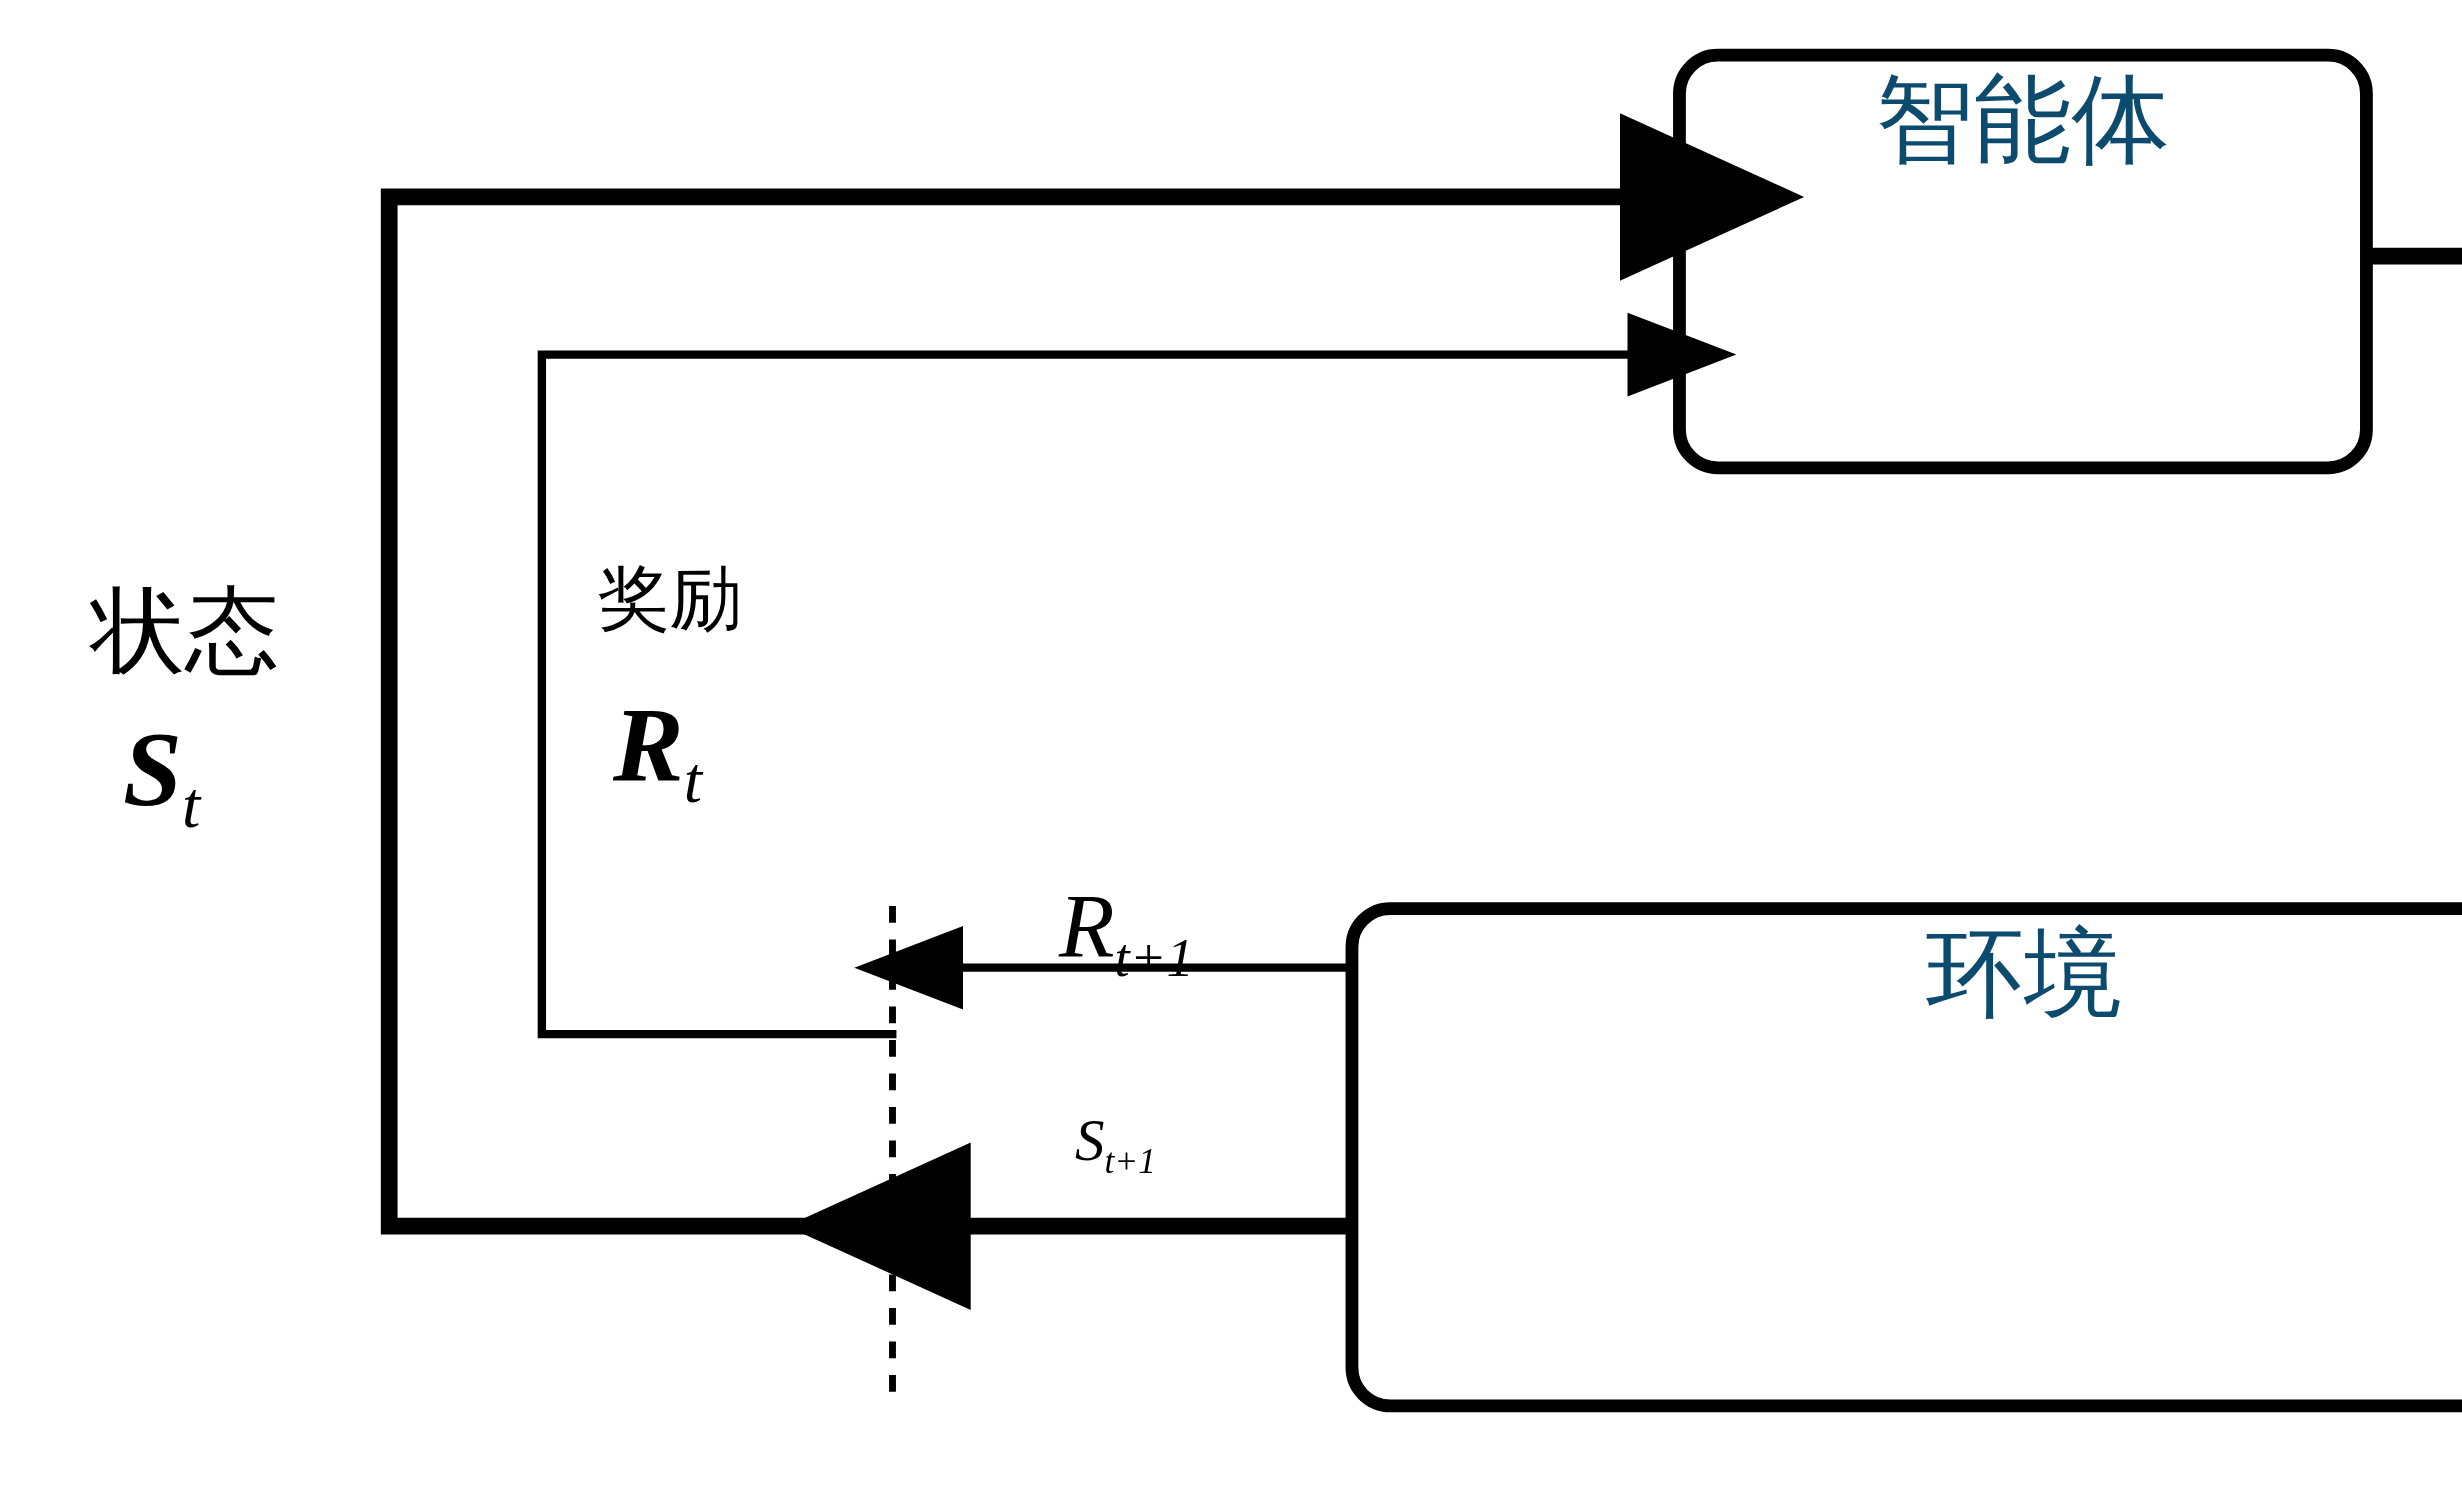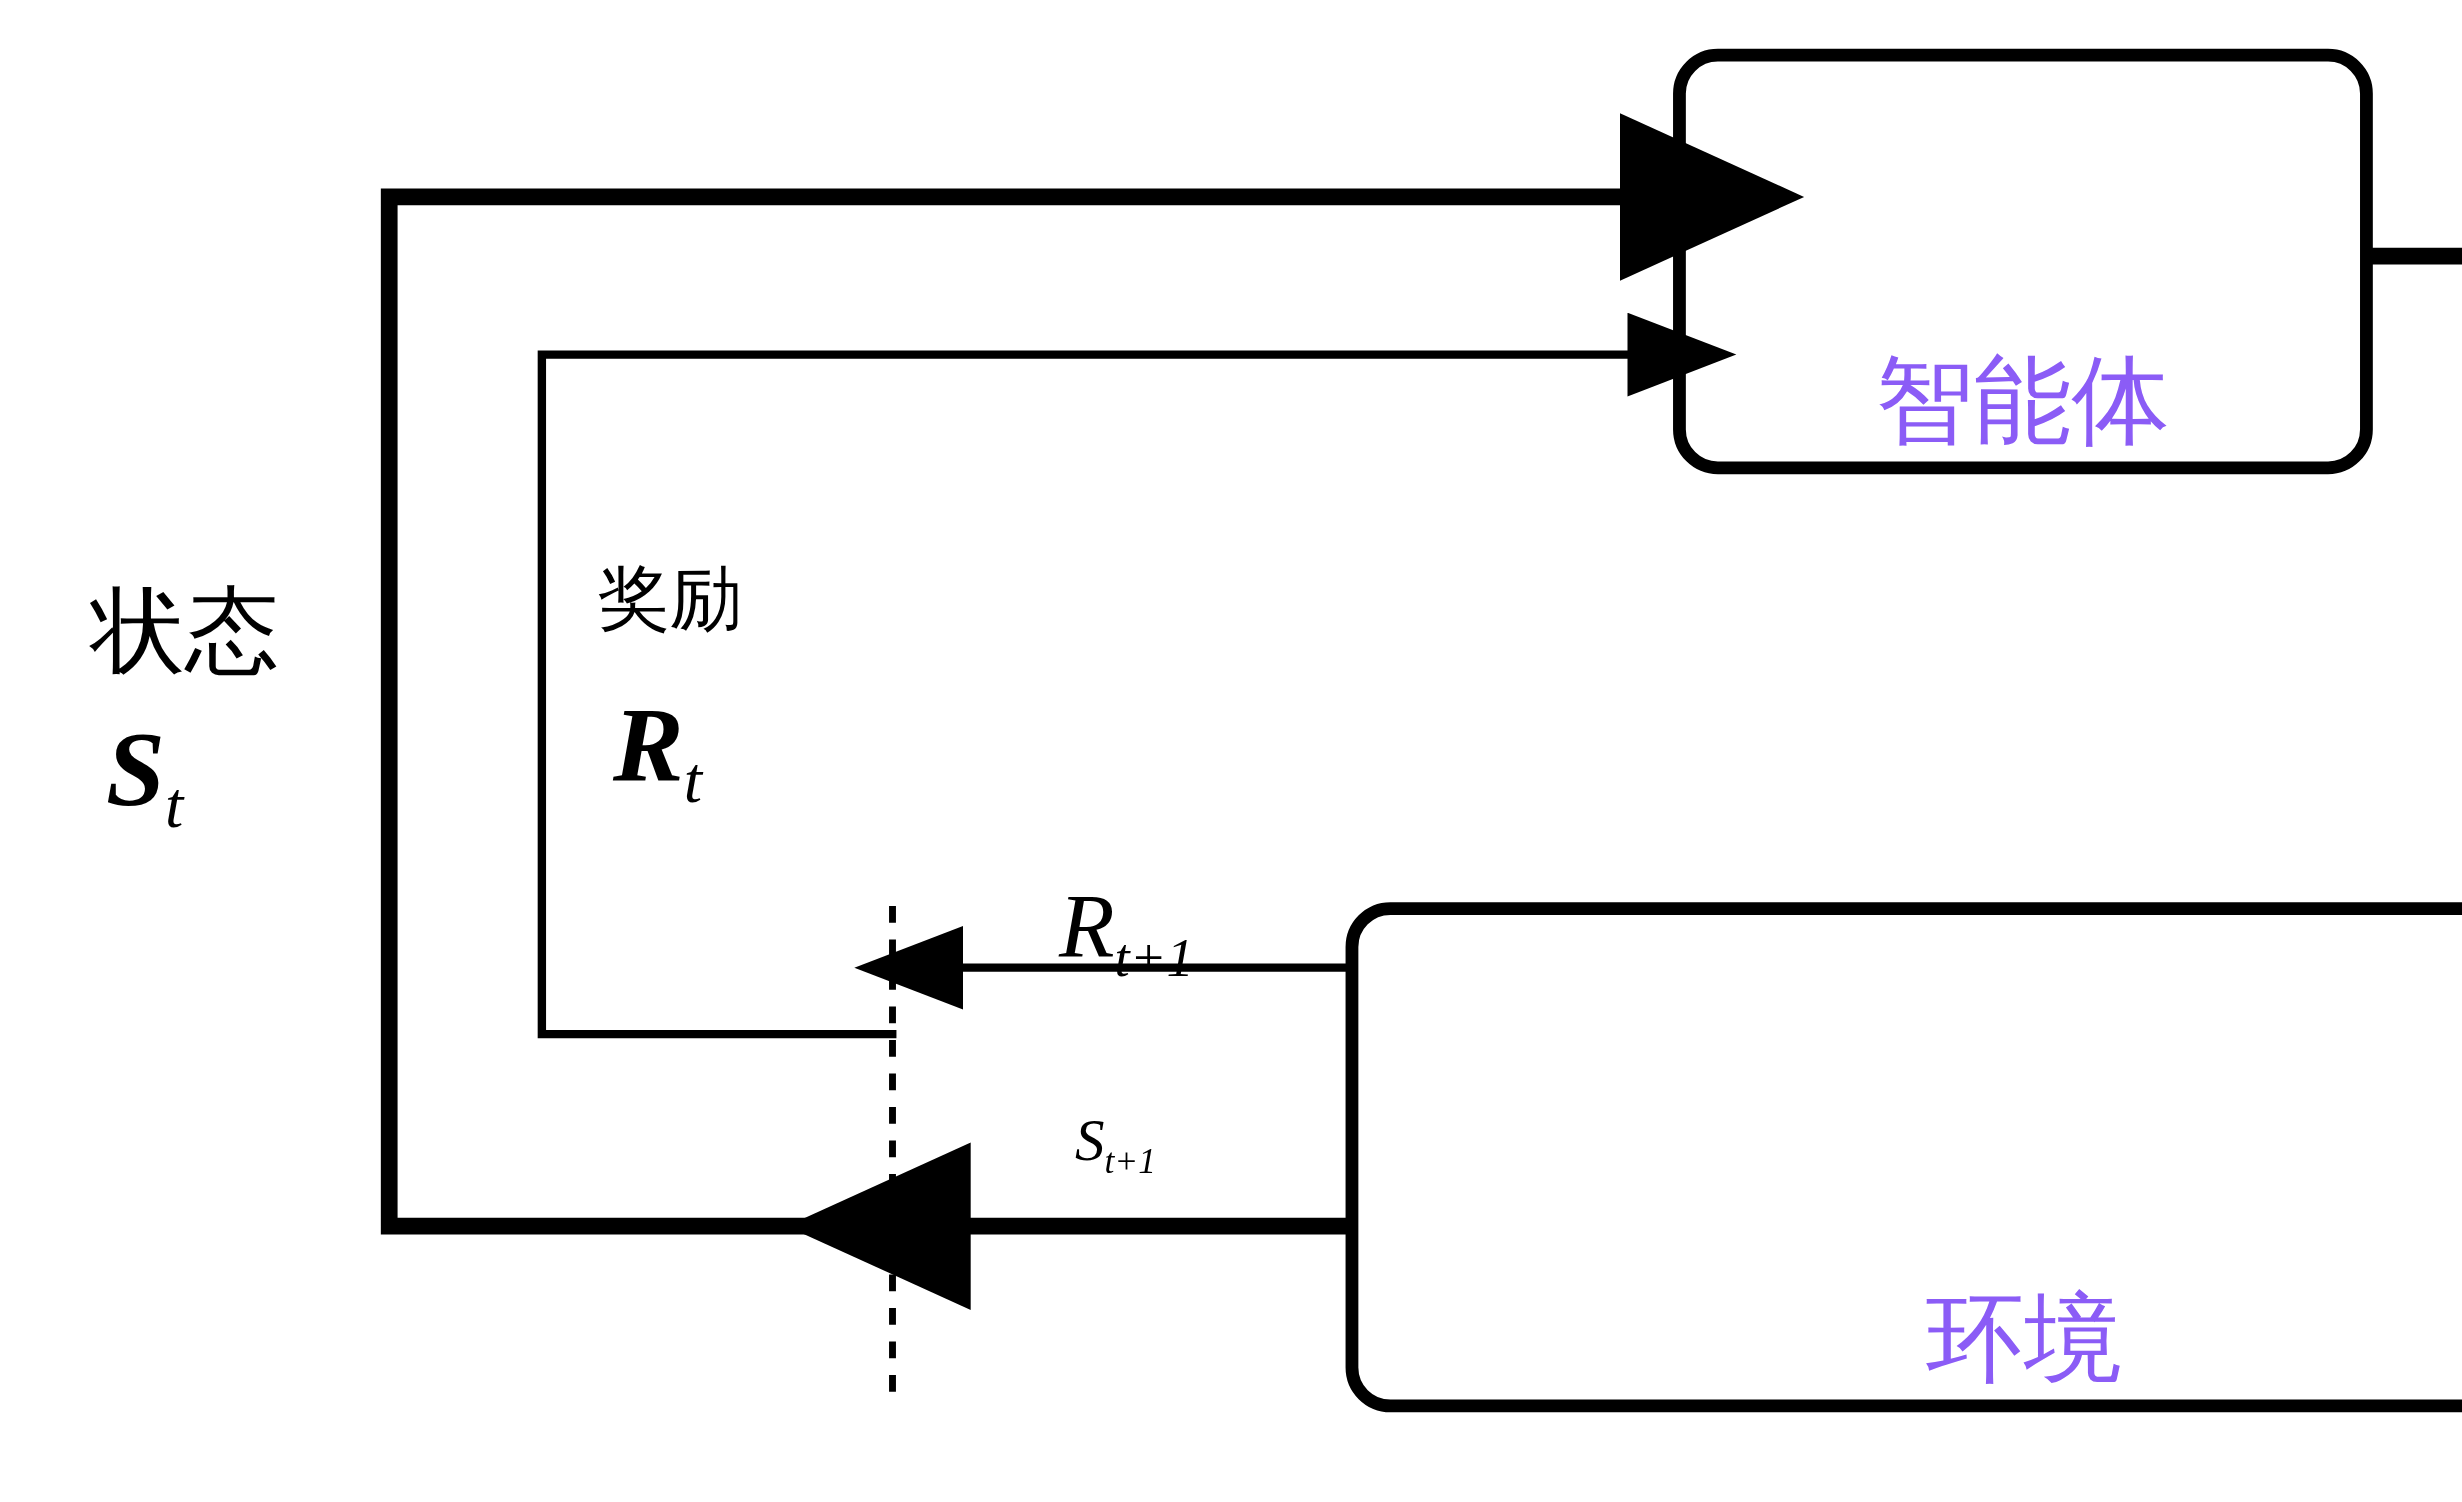--- a/index.html
+++ b/index.html
@@ -1,21 +1,21 @@
 <!DOCTYPE html>
 <html style="font-size:7.9px"><head>
 <meta charset="utf-8">
 <style>
   html,body{margin:0;padding:0;background:#ffffff;}
   body{width:3940px;height:1502px;font-family:"Liberation Serif",serif;}
   #stage{position:relative;width:3940px;height:1502px;background:#ffffff;overflow:hidden;}
   svg.diagram{position:absolute;left:0;top:0;width:3940px;height:1502px;}
   .boxlabel{
-    position:absolute;display:flex;align-items:flex-end;justify-content:center;
-    font-family:Liberation Mono, monospace;color:#8b5cf6;pointer-events:none;
+    position:absolute;display:flex;align-items:flex-start;justify-content:center;
+    font-family:Liberation Mono, monospace;color:#0c4a6e;pointer-events:none;
   }
   .sidelabel{position:absolute;color:#000;white-space:nowrap;}
   .cjk{font-family:"DejaVu Sans",sans-serif;}
   .mathvar{font-family:"Liberation Serif",serif;font-style:italic;font-weight:bold;}
   .mathvar .sub{font-size:0.62em;font-style:italic;font-weight:normal;vertical-align:sub;}
   .mathvar2{font-family:"Liberation Serif",serif;font-style:italic;font-weight:normal;}
   .mathvar2 .sub{font-size:0.60em;vertical-align:sub;}
   .caption{
     position:absolute;left:163px;top:1450px;
     font-family:"DejaVu Sans",sans-serif;font-size:45px;color:#f2f2f2;white-space:nowrap;
@@ -57,21 +57,21 @@
     <span>智能体</span>
   </div>
 
   <div class="boxlabel" style="left:1352px;top:909px;width:1344px;height:497px;font-size:98px;">
     <span>环境</span>
   </div>
 
   <div class="sidelabel cjk" style="left:91px;top:568px;font-size:94px;">
     <span>状态</span>
   </div>
-  <div class="sidelabel mathvar" style="left:106px;top:709px;font-size:106px;">
+  <div class="sidelabel mathvar" style="left:123px;top:709px;font-size:106px;">
     <span>S</span><span class="sub">t</span>
   </div>
 
   <div class="sidelabel cjk" style="left:598px;top:551px;font-size:72px;">
     <span>奖励</span>
   </div>
   <div class="sidelabel mathvar" style="left:613px;top:684px;font-size:106px;">
     <span>R</span><span class="sub">t</span>
   </div>
 

